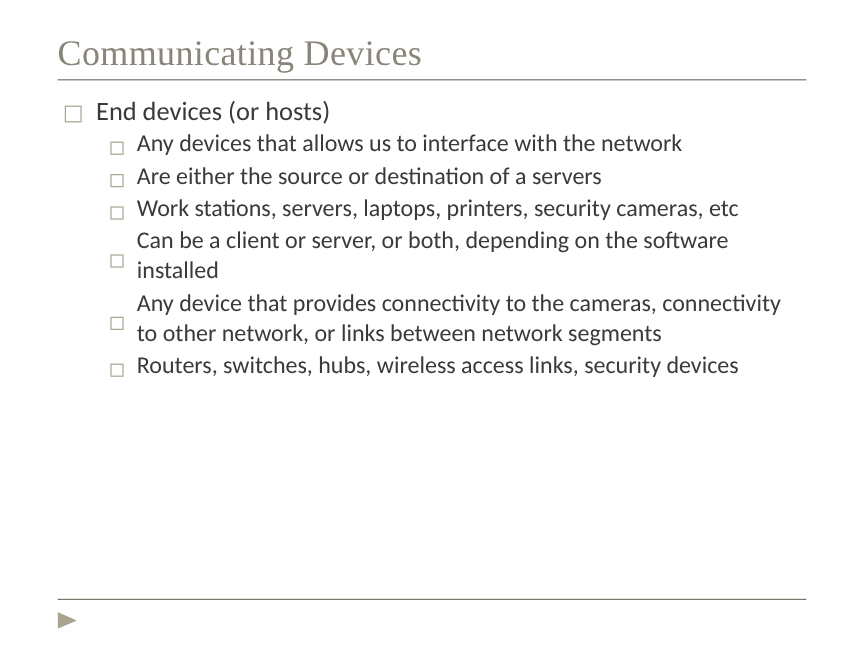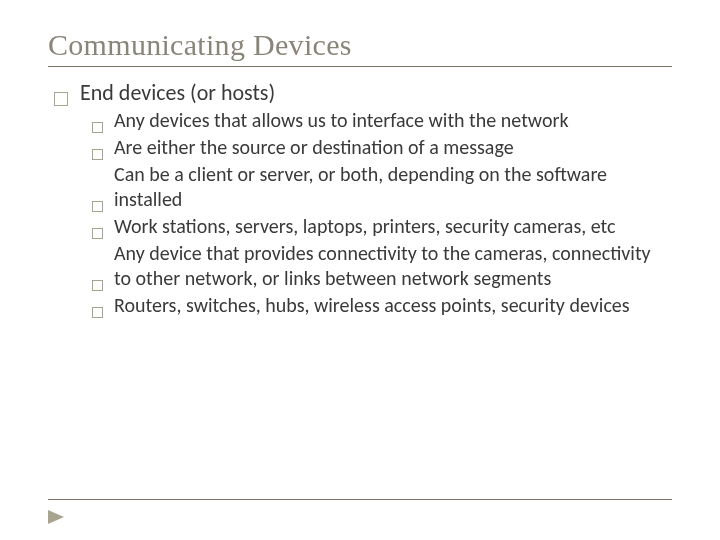--- a/index.html
+++ b/index.html
@@ -25,37 +25,37 @@
   .rule {
     border: none;
     border-top: 1.5px solid #7a7568;
     margin: 2px 0 12px 0;
   }
   .content {
     padding-left: 6px;
   }
   .item-l1 {
     display: flex;
-    align-items: flex-end;
+    align-items: center;
     margin: 6px 0 2px 0;
   }
   .item-l1 .bullet {
     width: 14px; height: 14px;
     border: 1.4px solid #a9a490;
     margin-top: 5px;
     margin-right: 12px;
     flex: 0 0 auto;
   }
   .item-l1 .txt {
     font-size: 22px;
     color: #3a3a3a;
   }
   .item-l2 {
     display: flex;
-    align-items: flex-end;
+    align-items: center;
     margin: 2px 0 2px 38px;
     padding-right: 10px;
   }
   .item-l2 .bullet {
     width: 11px; height: 11px;
     border: 1.2px solid #a9a490;
     margin-top: 6px;
     margin-right: 11px;
     flex: 0 0 auto;
   }
@@ -91,38 +91,38 @@
     <div class="item-l1">
       <span class="bullet"></span>
       <span class="txt">End devices (or hosts)</span>
     </div>
     <div class="item-l2">
       <span class="bullet"></span>
       <span class="txt">Any devices that allows us to interface with the network</span>
     </div>
     <div class="item-l2">
       <span class="bullet"></span>
-      <span class="txt">Are either the source or destination of a message</span>
+      <span class="txt">Are either the source or destination of a servers</span>
+    </div>
+    <div class="item-l2">
+      <span class="bullet"></span>
+      <span class="txt">Work stations, servers, laptops, printers, security cameras,  etc</span>
     </div>
     <div class="item-l2">
       <span class="bullet"></span>
       <span class="txt">Can be a client or server, or both, depending on the software installed</span>
-    </div>
-    <div class="item-l2">
-      <span class="bullet"></span>
-      <span class="txt">Work stations, servers, laptops, printers, security cameras,  etc</span>
     </div>
 
     <div class="item-l2">
       <span class="bullet"></span>
       <span class="txt">Any device that provides connectivity to the cameras, connectivity to other network, or links between network segments</span>
     </div>
     <div class="item-l2">
       <span class="bullet"></span>
-      <span class="txt">Routers, switches, hubs, wireless access points, security devices</span>
+      <span class="txt">Routers, switches, hubs, wireless access links, security devices</span>
     </div>
 
   </div>
 </div>
 
 <hr class="footer-rule">
 
 <div class="footer-arrow">
   <svg width="16" height="14" viewBox="0 0 16 14">
     <polygon points="0,0 16,7 0,14" fill="#a9a490"></polygon>

